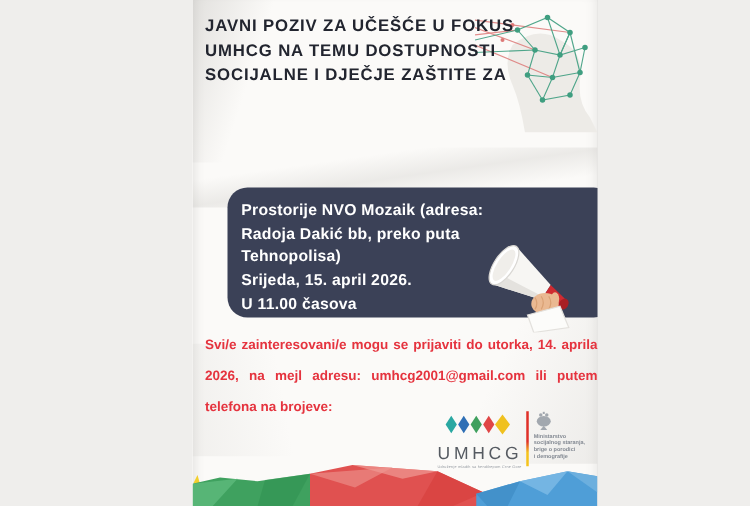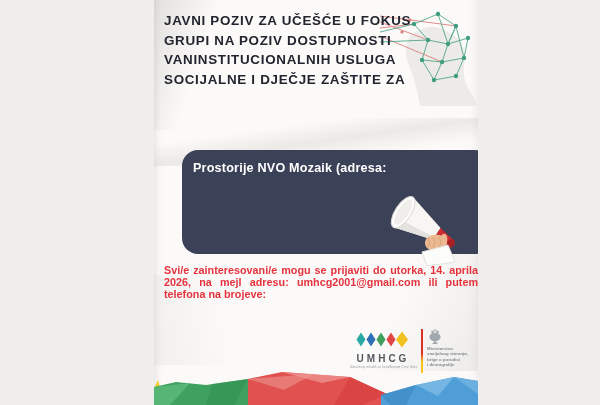--- a/index.html
+++ b/index.html
@@ -29,25 +29,25 @@
     line-height:19.5px; letter-spacing:.7px; }
 
   .event-box { position:absolute; left:28px; top:150px; width:309px; height:104px;
     background:var(--box-bg,#3b4157); border-radius:16px;
     color:#ffffff; font-weight:700; font-size:12.6px; line-height:18.7px;
     letter-spacing:.2px; padding:9px 0 0 11px; }
   .mega-svg { position:absolute; left:228px; top:182px; width:96px; height:84px; }
 
   .contact { position:absolute; left:10px; top:264px; width:314px;
     color:var(--accent-red,#e5333e); font-weight:700; }
-  .contact .para { font-size:10.8px; line-height:12px; text-align:justify; }
+  .contact .para { font-size:10.8px; line-height:25px; text-align:justify; }
   .contact .phones { margin-top:2px; font-size:11px; line-height:15.8px; }
 
   .umhcg-logo { position:absolute; left:196px; top:331px; width:66px; text-align:center; }
-  .umhcg-name { margin-top:1px; font-size:10px; letter-spacing:3px; color:#555a61; font-weight:700; }
+  .umhcg-name { margin-top:1px; font-size:14px; letter-spacing:3px; color:#555a61; font-weight:400; }
   .umhcg-tagline { margin-top:1px; font-size:3px; letter-spacing:.2px; color:#959aa1; white-space:nowrap; }
 
   .ministry-logo { position:absolute; left:267px; top:329px; display:flex; }
   .ministry-bar { width:2px; height:44px; margin-right:4px;
     background:linear-gradient(var(--ministry-red,#e03028) 0%, var(--ministry-red,#e03028) 55%, var(--ministry-yellow,#f5c31c) 75%, var(--ministry-yellow,#f5c31c) 100%); }
   .ministry-col { display:flex; flex-direction:column; }
   .ministry-text { margin-top:2px; font-size:4.4px; line-height:5.3px; color:#858b94; font-weight:700; }
 
   .strip-svg { position:absolute; left:0; bottom:0; width:324px; height:37px; }
 </style>
@@ -94,27 +94,30 @@
           <circle cx="76" cy="74" r="2.2"></circle>
       </g>
       <g style="fill:var(--net-red)">
         <circle cx="30" cy="18" r="1.6"></circle>
           <circle cx="22" cy="30" r="1.6"></circle>
       </g>
     </svg>
 
     <div class="title">
       <div>JAVNI POZIV ZA UČEŠĆE U FOKUS</div>
-      <div>GRUPI NA POZIV DOSTUPNOSTI</div>
-      <div>VANINSTITUCIONALNIH USLUGA</div>
+      <div>UMHCG NA TEMU DOSTUPNOSTI</div>
       <div>SOCIJALNE I DJEČJE ZAŠTITE ZA</div>
     </div>
 
     <div class="event-box">
       <div>Prostorije NVO Mozaik (adresa:</div>
+      <div>Radoja Dakić bb, preko puta</div>
+      <div>Tehnopolisa)</div>
+      <div>Srijeda, 15. april 2026.</div>
+      <div>U 11.00 časova</div>
     </div>
 
     <svg class="mega-svg" viewBox="0 0 96 84">
       <g transform="rotate(33 48 44)">
         <polygon points="18,29 58,40 58,54 18,65" fill="#f7f6f3"></polygon>
         <polygon points="18,55 58,51 58,54 18,65" fill="#e4e2de"></polygon>
         <ellipse cx="18" cy="47" rx="8" ry="18" fill="#ffffff" stroke="#d9d7d3" stroke-width="1"></ellipse>
         <ellipse cx="18" cy="47" rx="5.5" ry="14.5" fill="#f0eeea"></ellipse>
         <polygon points="58,40 74,43 74,51 58,54" style="fill:var(--mega-red)"></polygon>
         <polygon points="58,40 74,43 74,45.5 58,43.5" fill="#e05а57" opacity="0"></polygon>

